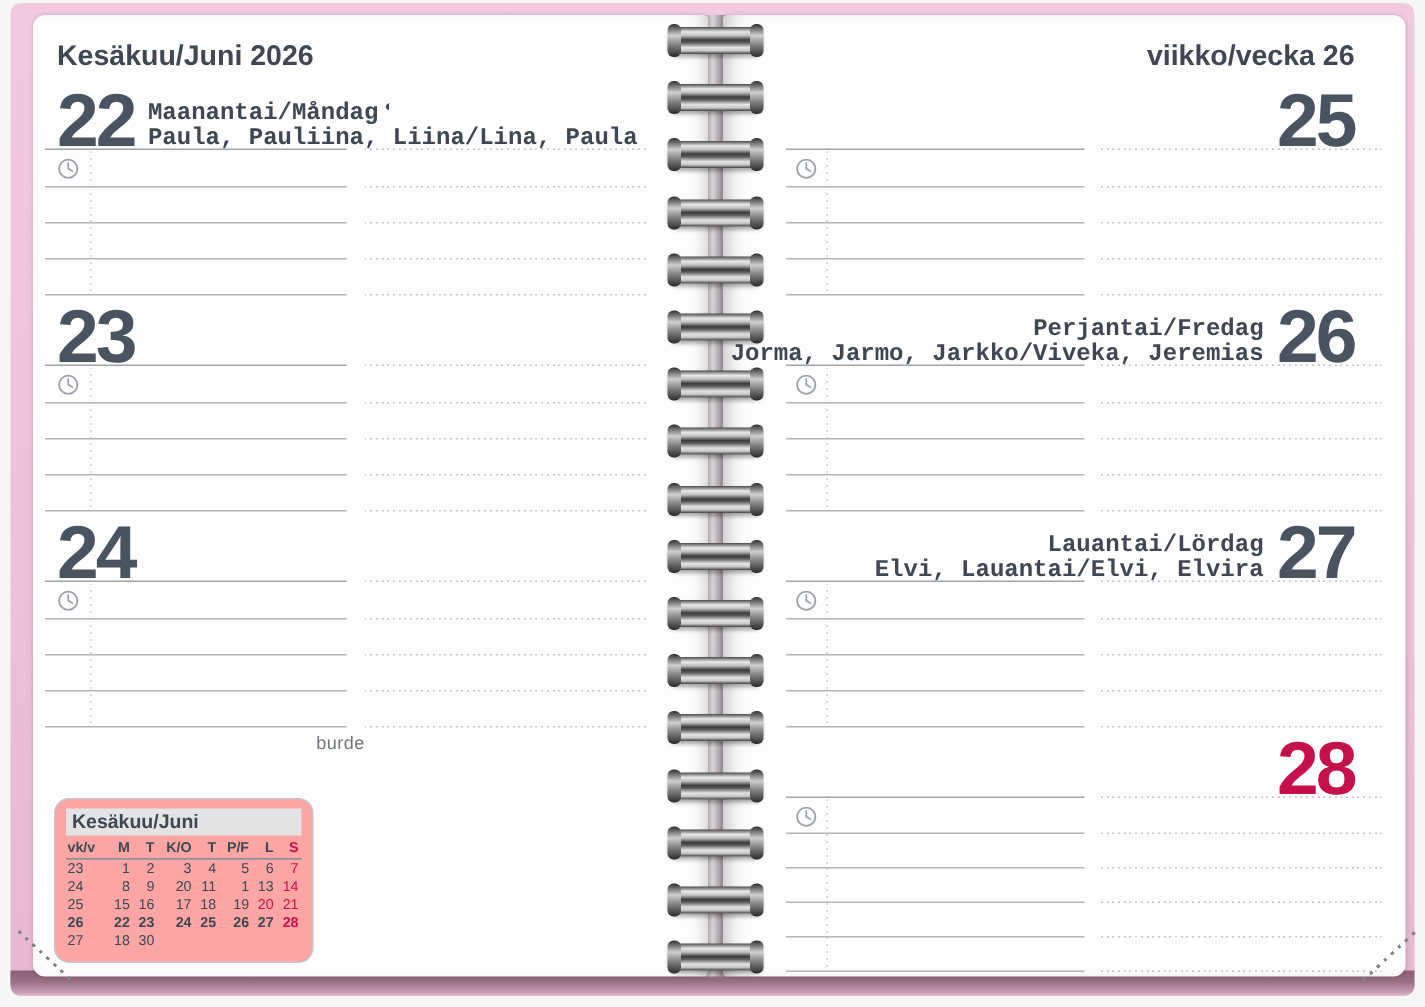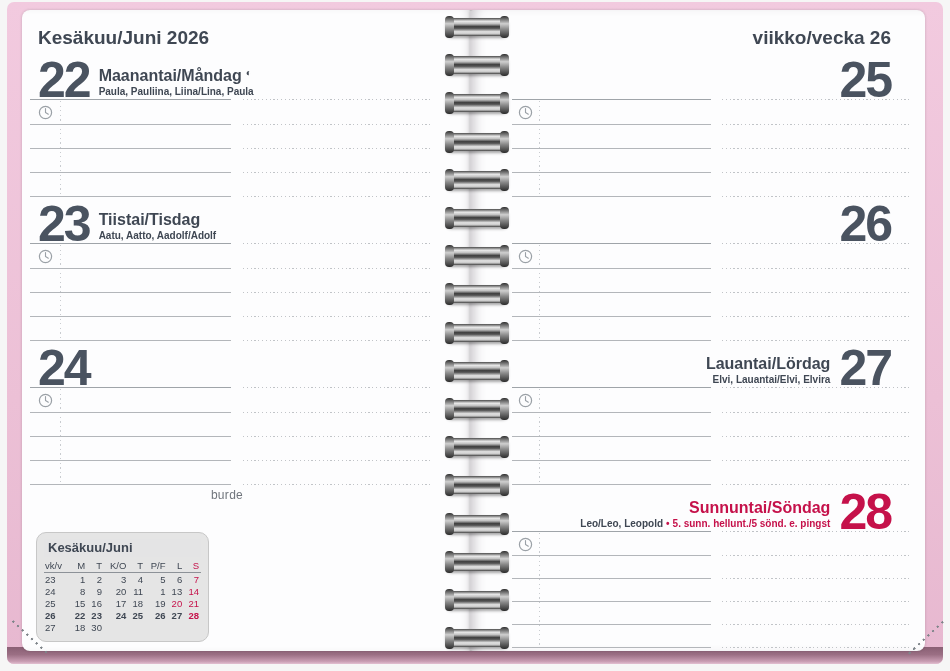--- a/index.html
+++ b/index.html
@@ -24,40 +24,40 @@
          border-radius:0 0 7px 7px;}
 
   
   .spine-gap{position:absolute; left:469px; width:16px; top:10px; bottom:20px;
          background:linear-gradient(90deg,#aaa4a8 0%, #d8d3d6 40%, #9d969b 75%, #bcb5ba 100%);}
 
   .page{position:absolute; top:10px; bottom:20px; background:#fdfdfe;
         box-shadow:0 0 3px rgba(0,0,0,.18);}
   .page.left{left:22px; width:450px; border-radius:8px 3px 3px 8px;
         box-shadow:0 0 3px rgba(0,0,0,.18), inset -8px 0 10px -6px rgba(60,50,60,.25);}
-  .page.right{left:470px; width:455px; border-radius:3px 8px 8px 3px;
+  .page.right{left:482px; width:455px; border-radius:3px 8px 8px 3px;
         box-shadow:0 0 3px rgba(0,0,0,.18), inset 10px 0 12px -6px rgba(60,50,60,.28);}
 
   
   .pg-title{font-size:19px; line-height:24px; font-weight:700; margin-top:16px;}
   .page.left  .pg-title{margin-left:16px;}
   .page.right .pg-title{text-align:right; margin-right:34px;}
 
   .day-head{display:flex; align-items:flex-end; height:44px;}
   .day-head.first{margin-top:5px;}
   .day-head.next{margin-top:2px;}
   .page.left  .day-head{margin-left:16px; justify-content:flex-start;}
   .page.right .day-head{margin-right:34px; justify-content:flex-end;}
 
   .day-num{font-size:50px; line-height:38px; font-weight:700; letter-spacing:-2px; color:var(--ink-num);}
-  .day-text{display:flex; flex-direction:column; justify-content:flex-end;}
+  .day-text{display:flex; flex-direction:column; justify-content:flex-end;font-family:Liberation Mono, monospace;}
   .page.left  .day-text{margin-left:9px; align-items:flex-start;}
   .page.right .day-text{margin-right:9px; align-items:flex-end; text-align:right;}
   .day-name{font-size:16px; line-height:19px; font-weight:700; white-space:nowrap;}
-  .day-names{font-size:10px; line-height:14px; font-weight:700; white-space:nowrap;}
+  .day-names{font-size:16px; line-height:14px; font-weight:700; white-space:nowrap;}
   .moon{font-size:10px; vertical-align:5px; margin-left:4px;}
   .sep-dot{color:var(--red); margin:0 3px;}
   .holiday{color:var(--red);}
   .sec-red .day-num, .sec-red .day-name{color:var(--red);}
 
   
   .lines{position:relative;}
   .page.left  .lines{margin-left:8px;  margin-right:40px;}
   .page.right .lines{margin-left:42px; margin-right:16px;}
   .wrule{position:relative; height:2px;}
@@ -75,24 +75,24 @@
   .page.right .vline{left:27px;}
   .clock{position:absolute; top:6px;}
   .page.left  .clock{left:8px;}
   .page.right .clock{left:6px;}
 
   .brand{text-align:center; margin:3px 40px 0 0; font-size:12px; line-height:14px;
          color:var(--gray-text); letter-spacing:.3px;}
 
   
   .mini-cal{width:173px; margin:30px 0 0 14px; border:1.3px solid #c7c7c7;
-            border-radius:10px; padding:6px 7px 8px; background:#e5e5e5;}
+            border-radius:10px; padding:6px 7px 8px; background:#fca5a5;}
   .cal-title{font-size:13px; font-weight:700; background:#e4e4e5; padding:1px 4px 2px; color:var(--ink);}
   .mini-cal table{border-collapse:collapse; width:100%; margin-top:3px;}
-  .mini-cal th{font-size:9.5px; font-weight:400; text-align:right; padding:0 2px 1px 0;
+  .mini-cal th{font-size:9.5px; font-weight:700; text-align:right; padding:0 2px 1px 0;
                border-bottom:1px solid #8d9298; color:var(--ink);}
   .mini-cal td{font-size:9.5px; font-weight:400; text-align:right; padding:1px 2px 0 0; color:var(--ink);}
   .mini-cal tr.bold td{font-weight:700;}
   .mini-cal .red{color:var(--red) !important;}
   .mini-cal th.week, .mini-cal td.week{text-align:left; padding-left:1px;}
 
   
   .perf{position:absolute; width:50px; height:2.4px;
         background:repeating-linear-gradient(90deg,#7e8489 0 2.2px, transparent 2.2px 6.4px);}
   .perf.pl{left:13px; top:620px; transform:rotate(43deg); transform-origin:left top;}
@@ -154,24 +154,20 @@
           <div class="wrow">
             <span class="l"></span>
             <span class="r"></span>
           </div>
         </div>
     </div>
 
     <div class="day-sec">
       <div class="day-head next">
         <div class="day-num">23</div>
-        <div class="day-text">
-          <div class="day-name">Tiistai/Tisdag</div>
-          <div class="day-names">Aatu, Aatto, Aadolf/Adolf</div>
-        </div>
       </div>
       <div class="lines" data-lines="4">
         <span class="vline"></span>
         <svg class="clock" width="15" height="15" viewBox="0 0 16 16">
             <circle cx="8" cy="8" r="6.5" fill="none" stroke="#9ba1a7" stroke-width="1.3"></circle>
             <path d="M8 8 L8 3.8 M8 8 L11 9.8" fill="none" stroke="#9ba1a7" stroke-width="1.2" stroke-linecap="round"></path>
           </svg>
       <div class="wrule">
             <span class="l"></span>
             <span class="r"></span>
@@ -332,20 +328,24 @@
           </div>
           <div class="wrow">
             <span class="l"></span>
             <span class="r"></span>
           </div>
         </div>
     </div>
 
     <div class="day-sec">
       <div class="day-head next">
+        <div class="day-text">
+          <div class="day-name">Perjantai/Fredag</div>
+          <div class="day-names">Jorma, Jarmo, Jarkko/Viveka, Jeremias</div>
+        </div>
         <div class="day-num">26</div>
       </div>
       <div class="lines" data-lines="4">
         <span class="vline"></span>
         <svg class="clock" width="15" height="15" viewBox="0 0 16 16">
             <circle cx="8" cy="8" r="6.5" fill="none" stroke="#9ba1a7" stroke-width="1.3"></circle>
             <path d="M8 8 L8 3.8 M8 8 L11 9.8" fill="none" stroke="#9ba1a7" stroke-width="1.2" stroke-linecap="round"></path>
           </svg>
       <div class="wrule">
             <span class="l"></span>
@@ -402,24 +402,20 @@
           </div>
           <div class="wrow">
             <span class="l"></span>
             <span class="r"></span>
           </div>
         </div>
     </div>
 
     <div class="day-sec sec-red">
       <div class="day-head next">
-        <div class="day-text">
-          <div class="day-name">Sunnuntai/Söndag</div>
-          <div class="day-names"><span>Leo/Leo, Leopold</span><span class="sep-dot">•</span><span class="holiday">5. sunn. hellunt./5 sönd. e. pingst</span></div>
-        </div>
         <div class="day-num">28</div>
       </div>
       <div class="lines" data-lines="5">
         <span class="vline"></span>
         <svg class="clock" width="15" height="15" viewBox="0 0 16 16">
             <circle cx="8" cy="8" r="6.5" fill="none" stroke="#9ba1a7" stroke-width="1.3"></circle>
             <path d="M8 8 L8 3.8 M8 8 L11 9.8" fill="none" stroke="#9ba1a7" stroke-width="1.2" stroke-linecap="round"></path>
           </svg>
       <div class="wrule">
             <span class="l"></span>

